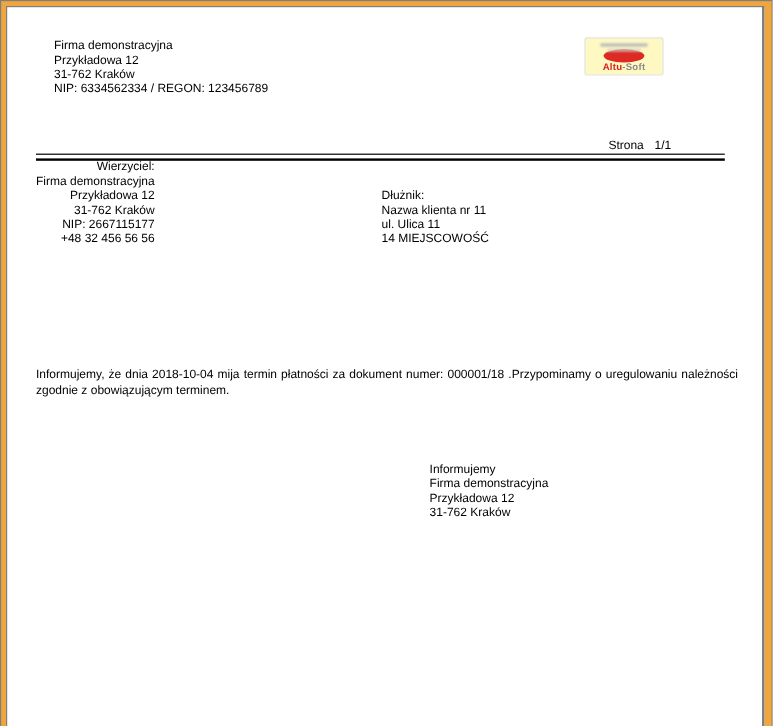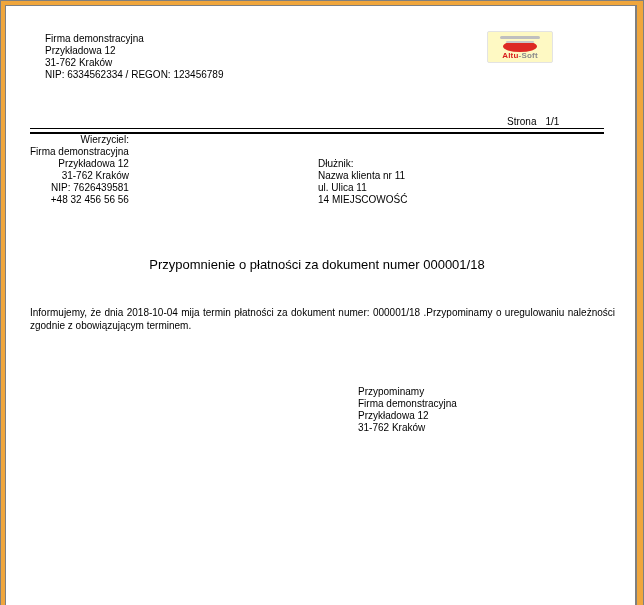--- a/index.html
+++ b/index.html
@@ -94,35 +94,34 @@
     <span>Strona</span><span class="val">1/1</span>
   </div>
 
   <div class="abs double-rule"></div>
 
   <div class="abs addr creditor">
     <div>Wierzyciel:</div>
     <div>Firma demonstracyjna</div>
     <div>Przykładowa 12</div>
     <div>31-762 Kraków</div>
-    <div>NIP: 7626439581</div>
+    <div>NIP: 2667115177</div>
     <div>+48 32 456 56 56</div>
   </div>
 
   <div class="abs addr debtor">
     <div>Dłużnik:</div>
     <div>Nazwa klienta nr 11</div>
     <div>ul. Ulica 11</div>
     <div>14 MIEJSCOWOŚĆ</div>
   </div>
 
-  <div class="abs doc-title">Przypomnienie o płatności za dokument numer 000001/18</div>
 
   <div class="abs body-par">Informujemy, że dnia 2018-10-04 mija termin płatności za dokument numer: 000001/18 .Przypominamy o uregulowaniu należności zgodnie z obowiązującym terminem.</div>
 
   <div class="abs addr signature">
-    <div>Przypominamy</div>
+    <div>Informujemy</div>
     <div>Firma demonstracyjna</div>
     <div>Przykładowa 12</div>
     <div>31-762 Kraków</div>
   </div>
 
 </div>
 
 </body></html>

